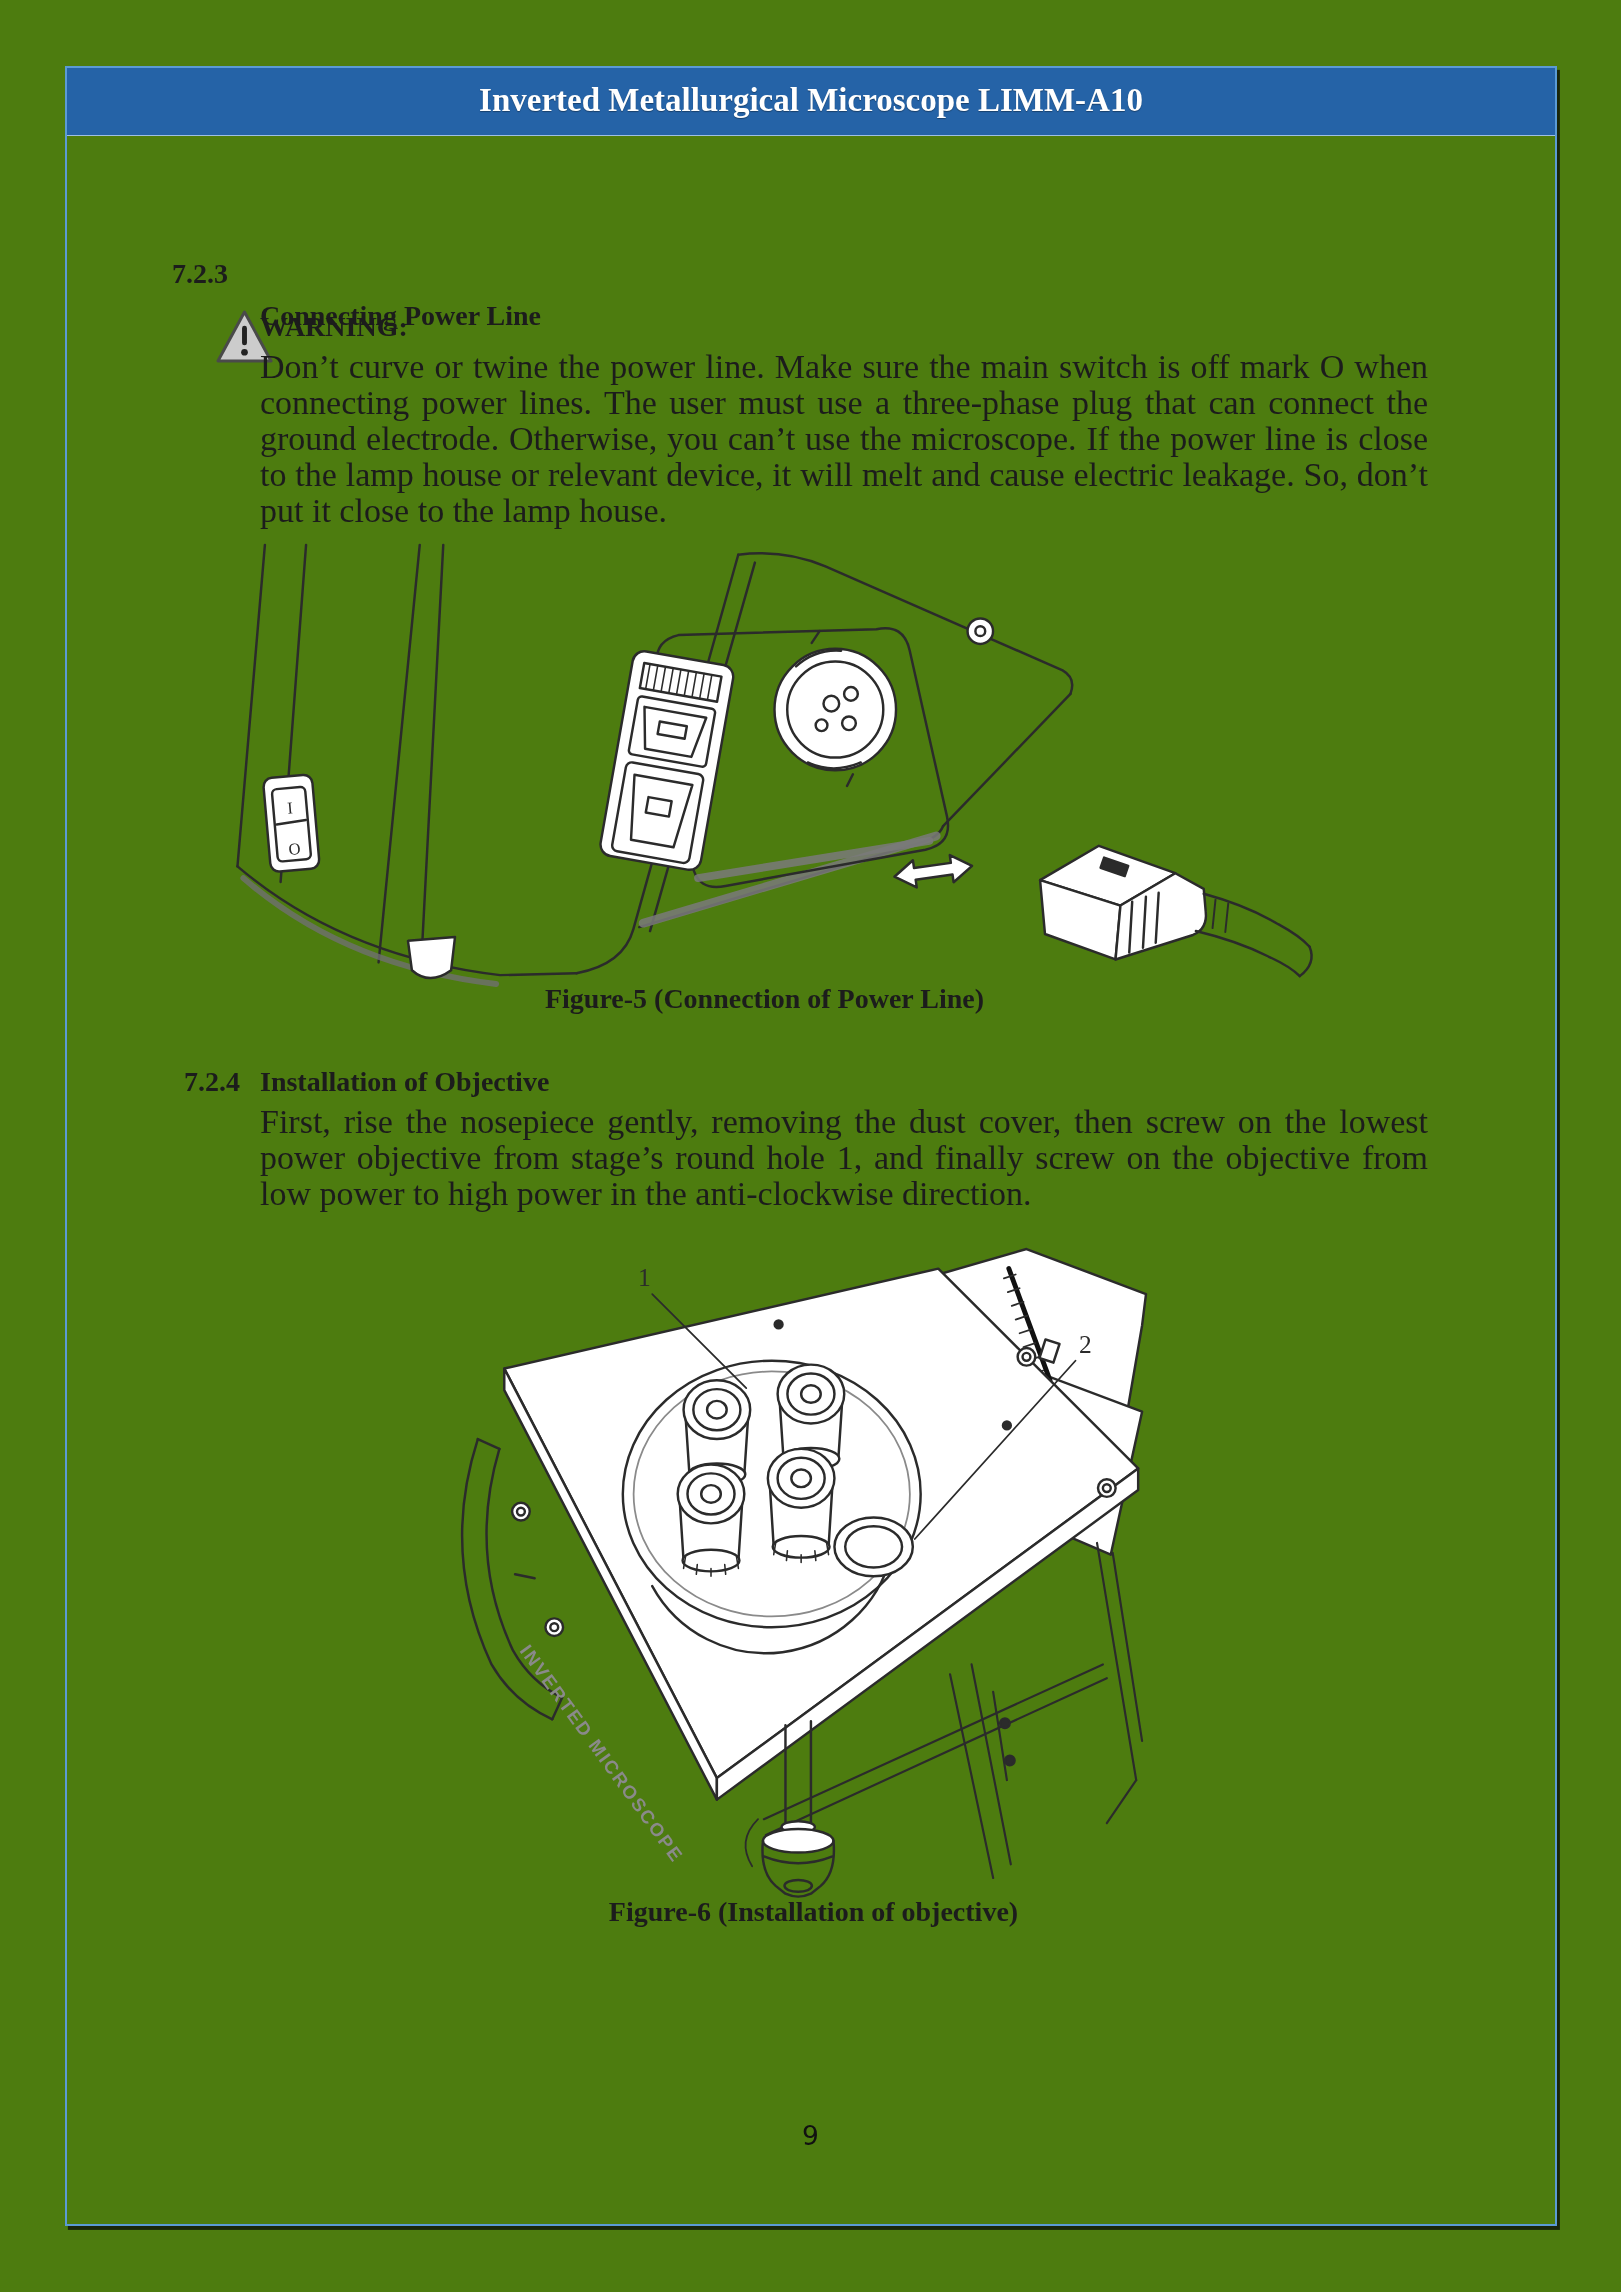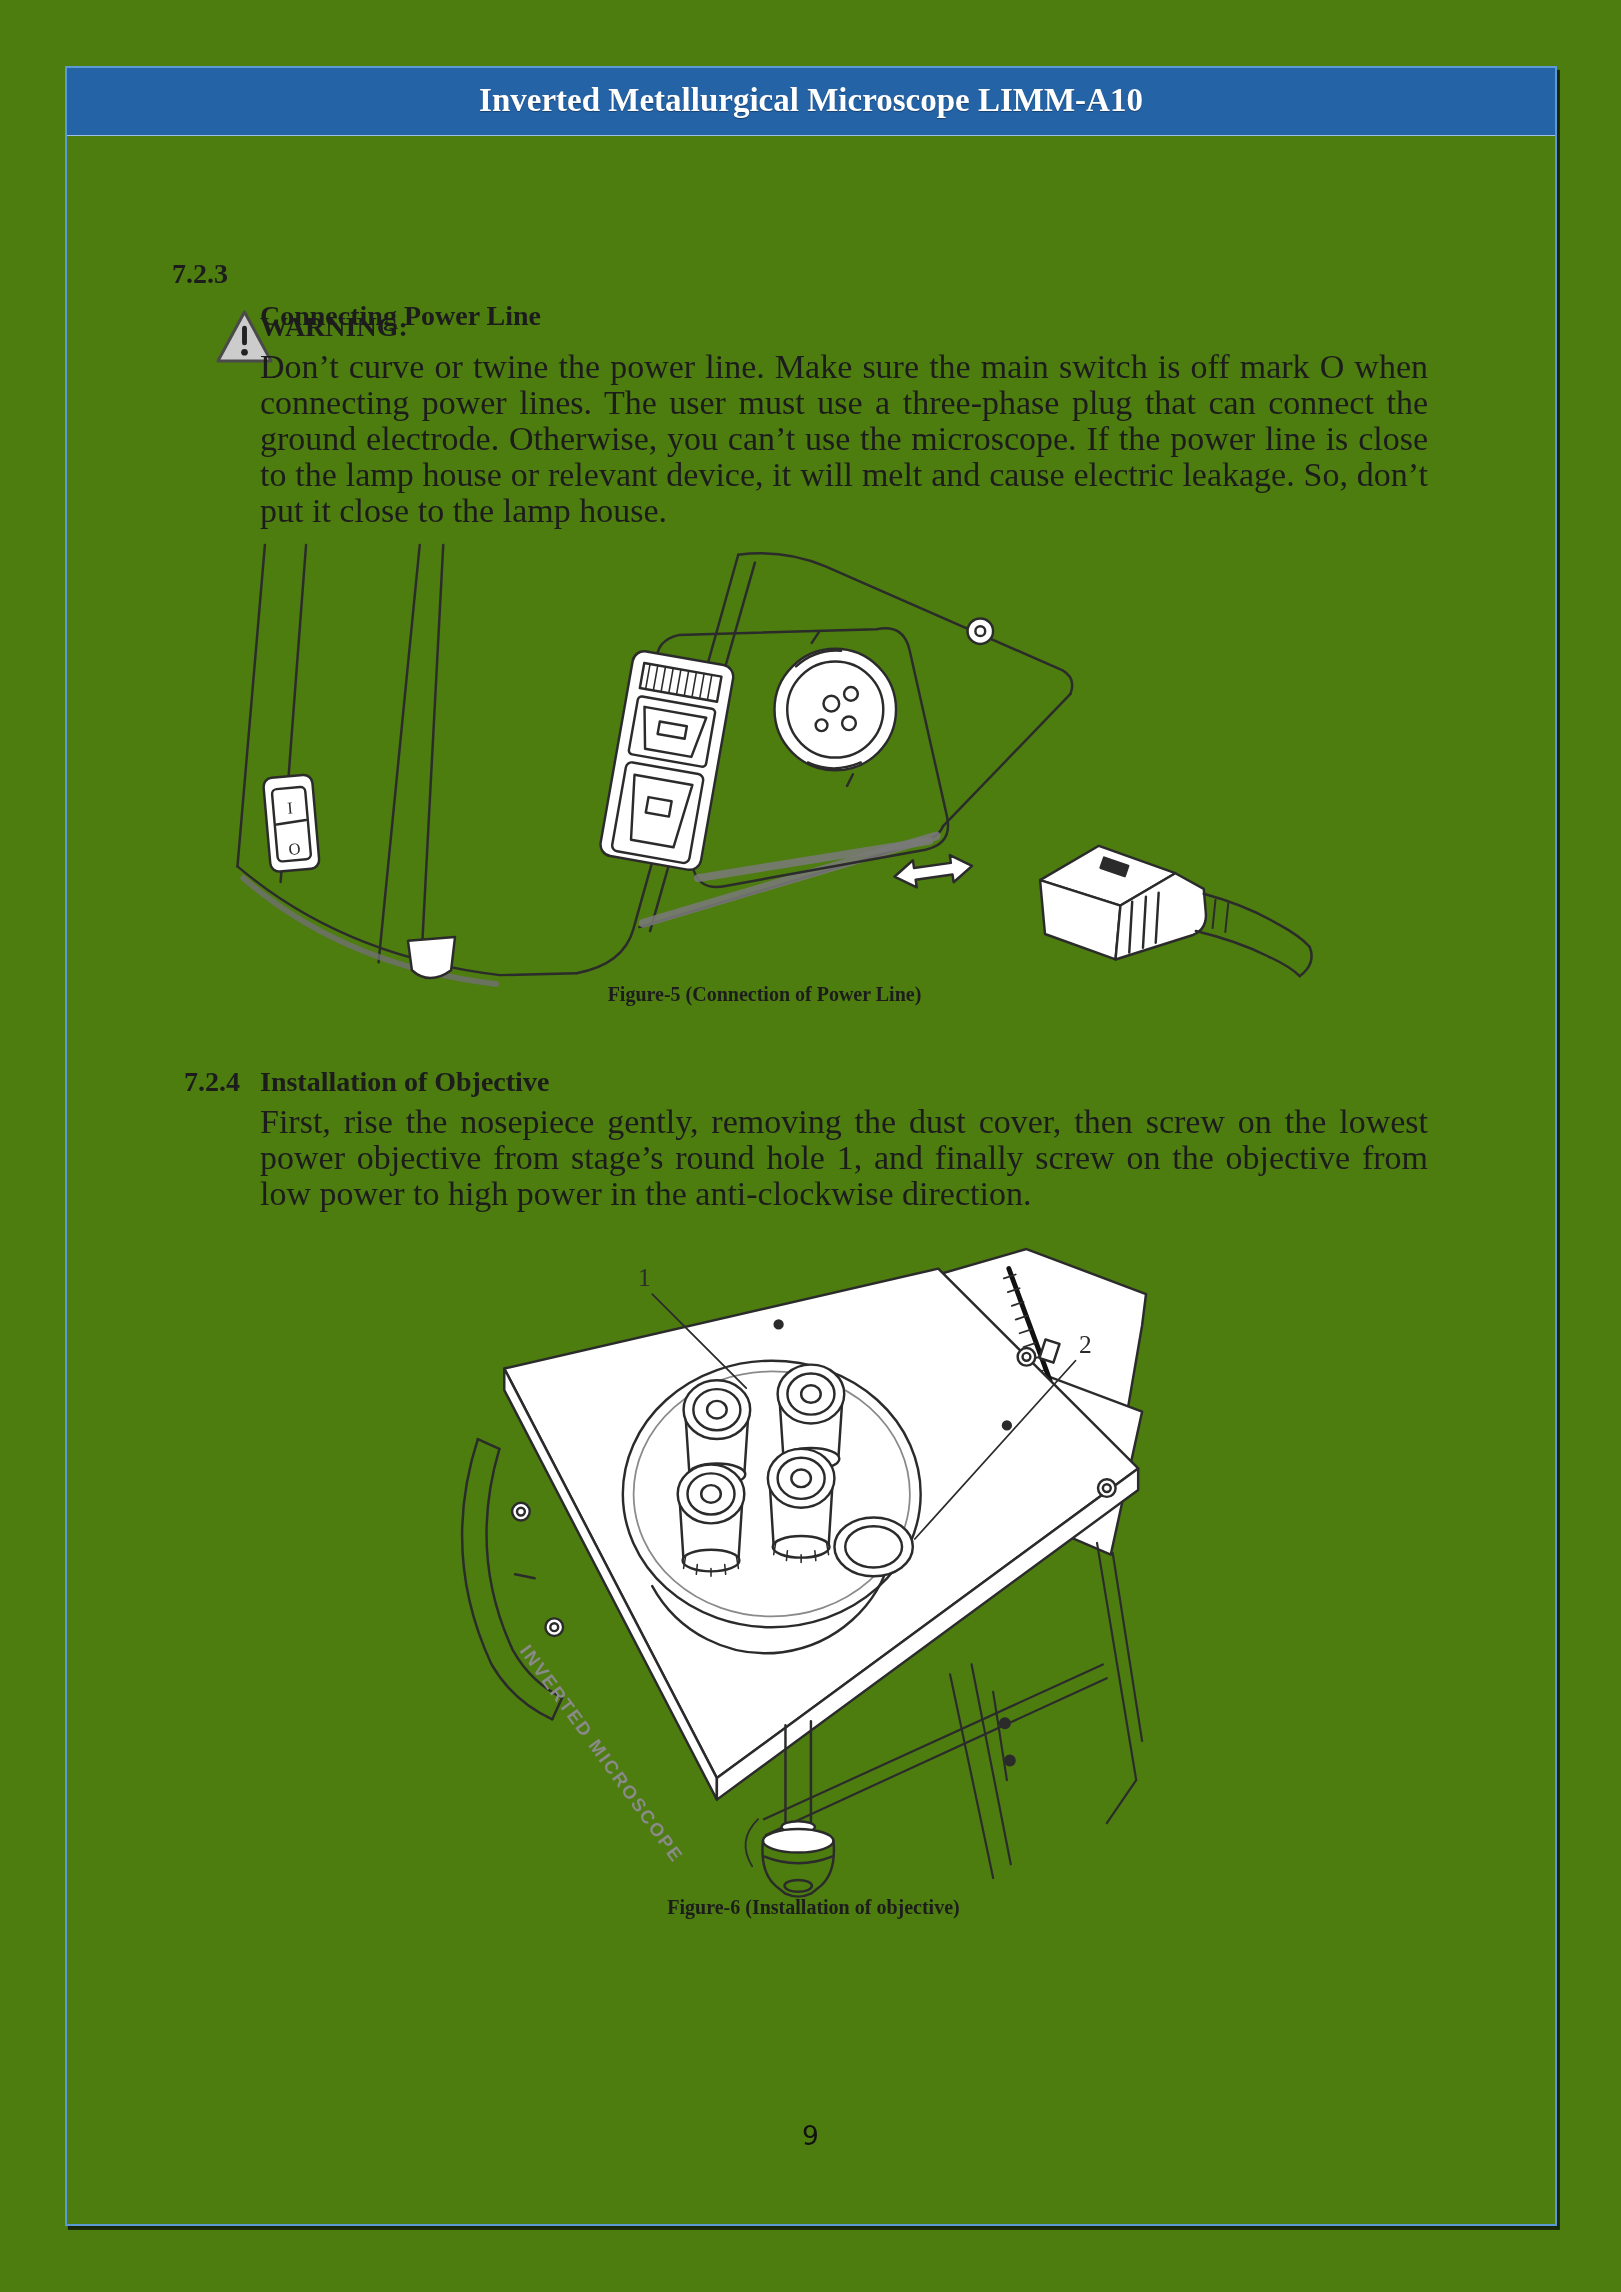--- a/index.html
+++ b/index.html
@@ -10,21 +10,21 @@
   .header-bar{position:absolute;left:67px;top:68px;width:1488px;height:67px;
               background:#2563a7;border-bottom:1px solid #9dc0e4;}
   .header-title{width:100%;height:67px;line-height:65px;text-align:center;
                 color:#ffffff;font-size:33px;font-weight:bold;
                 text-shadow:0 1px 1px rgba(0,0,0,0.35);}
   .sec-num{position:absolute;font-size:28px;font-weight:bold;}
   .sec-title{position:absolute;font-size:28px;font-weight:bold;}
   .warn-label{position:absolute;font-size:28px;font-weight:bold;}
   .body-text{position:absolute;margin:0;font-size:34px;line-height:36px;
              text-align:justify;width:1168px;left:260px;}
-  .caption{position:absolute;font-size:20px;font-weight:bold;text-align:center;width:941px;}
+  .caption{position:absolute;font-size:28px;font-weight:bold;text-align:center;width:941px;}
   .page-number{position:absolute;left:0;top:2120px;width:1621px;text-align:center;
                font-family:"DejaVu Sans", sans-serif;font-size:26.5px;color:#111;}
   .fig{position:absolute;overflow:visible;}
   svg text.svg-label{font-family:"Liberation Serif",serif;fill:#2b2b2b;stroke:none;}
   svg text.engrave{font-family:"Liberation Sans",sans-serif;fill:#8a8a8a;stroke:none;
                    font-weight:bold;letter-spacing:2px;}
 </style>
 </head>
 <body>
 

